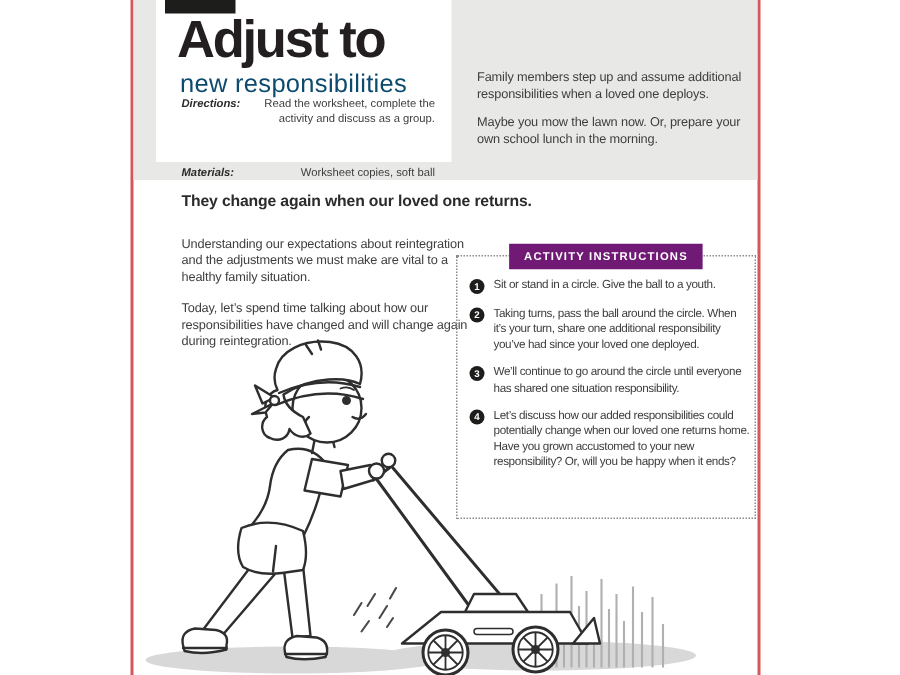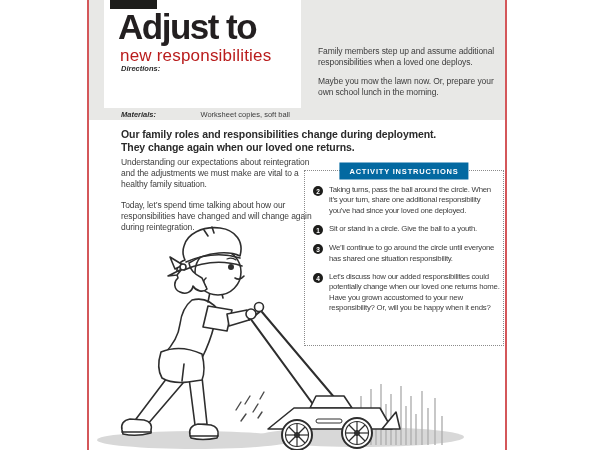--- a/index.html
+++ b/index.html
@@ -11,42 +11,42 @@
   .page-border.left { left:87px; }
   .page-border.right { left:505px; }
 
   .gray-band { position:absolute; left:89px; top:0; width:416px; height:120px; background:#e8e8e6; }
 
   .title-card { position:absolute; left:104px; top:0; width:197px; height:108px; background:#ffffff; }
   .step-tab { position:absolute; left:110px; top:0; width:47px; height:9px; background:#1d1d1b; }
 
   .doc-title { position:absolute; left:118px; top:9px; font-size:35px; line-height:1;
                font-weight:bold; letter-spacing:-1.5px; color:#231f20; }
-  .doc-subtitle { position:absolute; left:120px; top:46px; font-size:17px; color:#b91c1c; letter-spacing:0.2px; }
+  .doc-subtitle { position:absolute; left:120px; top:46px; font-size:17px; color:#0c4a6e; letter-spacing:0.2px; }
 
   .meta-label { position:absolute; left:121px; width:44px; font-size:7.5px; font-weight:bold;
                 font-style:italic; color:#2b2b2b; line-height:9.5px; }
   .meta-value { position:absolute; left:166px; width:124px; font-size:7.5px; color:#3d3d3d; line-height:9.5px;text-align:right; }
   .row-materials { top:66px;margin-top:44px; } .row-directions { top:64px; }
 
   .intro-block { position:absolute; left:318px; top:27px; width:186px; }
   .intro-block p { font-size:8.5px; line-height:10.5px; color:#3d3d3d; letter-spacing:-0.1px;margin-top:19px; }
   .intro-block p + p { margin-top:9px; }
 
   .main-heading { position:absolute; left:121px; top:128px; font-size:10.5px; font-weight:bold;
                   line-height:12.5px; color:#2b2b2b; letter-spacing:-0.1px; }
 
   .body-para { position:absolute; left:121px; width:200px; font-size:8.5px; line-height:11px;
                color:#3d3d3d; letter-spacing:-0.1px; }
   .para-1 { top:157px; } .para-2 { top:200px; }
 
   .activity-box { position:absolute; left:304px; top:170px; width:200px; height:176px;
                   border:1px dotted #8b8b8b; padding:14px 2px 0 8px; }
   .activity-header { position:absolute; left:50%; top:0; transform:translate(-50%,-50%);
-                     background:#0369a1; color:#ffffff; font-size:7.5px; font-weight:bold;
+                     background:#701a75; color:#ffffff; font-size:7.5px; font-weight:bold;
                      letter-spacing:0.8px; padding:4px 10px; white-space:nowrap; }
   .step { display:flex; gap:6px; margin-bottom:8px; }
   .step-badge { flex:0 0 auto; width:10px; height:10px; border-radius:50%; background:#1d1d1b;
                 color:#ffffff; font-size:6.5px; font-weight:bold; display:flex;
                 align-items:center; justify-content:center; margin-top:1px; }
   .step-text { font-size:7.8px; line-height:10.4px; letter-spacing:-0.25px; color:#3d3d3d; }
 
   .illustration { position:absolute; left:88px; top:226px; }
 </style>
 </head>
@@ -60,44 +60,44 @@
 
   <div class="title-card"></div>
   <div class="step-tab"></div>
 
   <div class="doc-title">Adjust to</div>
   <div class="doc-subtitle">new responsibilities</div>
 
   <div class="meta-label row-materials">Materials:</div>
   <div class="meta-value row-materials">Worksheet copies, soft ball</div>
   <div class="meta-label row-directions">Directions:</div>
+  <div class="meta-value row-directions">Read the worksheet, complete the activity and discuss as a group.</div>
 
   <div class="intro-block">
     <p>Family members step up and assume additional responsibilities when a loved one deploys.</p>
     <p>Maybe you mow the lawn now. Or, prepare your own school lunch in the morning.</p>
   </div>
 
   <div class="main-heading">
-    <div>Our family roles and responsibilities change during deployment.</div>
     <div>They change again when our loved one returns.</div>
   </div>
 
   <div class="body-para para-1">Understanding our expectations about reintegration and the adjustments we must make are vital to a healthy family situation.</div>
   <div class="body-para para-2">Today, let’s spend time talking about how our responsibilities have changed and will change again during reintegration.</div>
 
   <div class="activity-box">
     <div class="activity-header">ACTIVITY INSTRUCTIONS</div>
 
     <div class="step">
+      <div class="step-badge">1</div>
+      <div class="step-text">Sit or stand in a circle. Give the ball to a youth.</div>
+    </div>
+    <div class="step">
       <div class="step-badge">2</div>
       <div class="step-text">Taking turns, pass the ball around the circle. When it’s your turn, share one additional responsibility you’ve had since your loved one deployed.</div>
-    </div>
-    <div class="step">
-      <div class="step-badge">1</div>
-      <div class="step-text">Sit or stand in a circle. Give the ball to a youth.</div>
     </div>
     <div class="step">
       <div class="step-badge">3</div>
       <div class="step-text">We’ll continue to go around the circle until everyone has shared one situation responsibility.</div>
     </div>
     <div class="step">
       <div class="step-badge">4</div>
       <div class="step-text">Let’s discuss how our added responsibilities could potentially change when our loved one returns home. Have you grown accustomed to your new responsibility? Or, will you be happy when it ends?</div>
     </div>
   </div>

